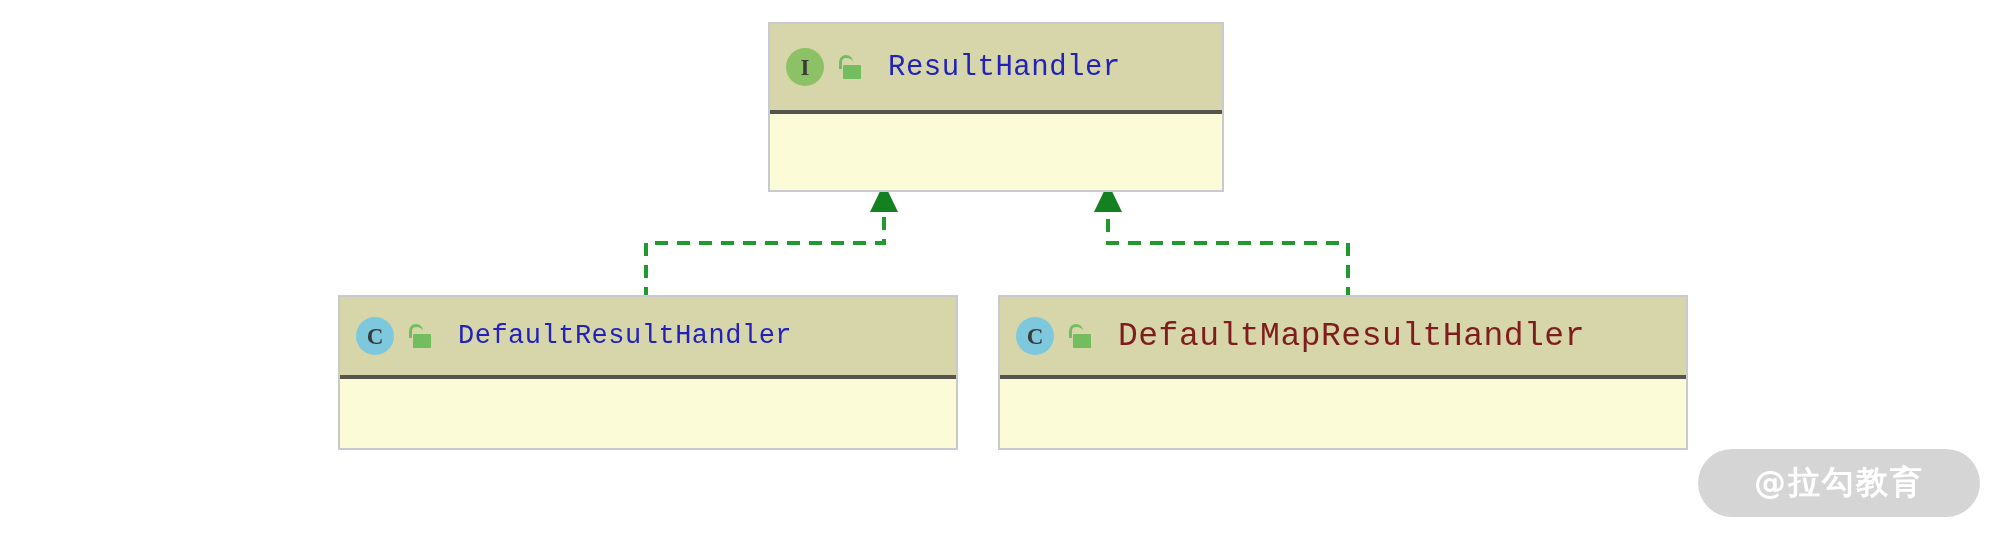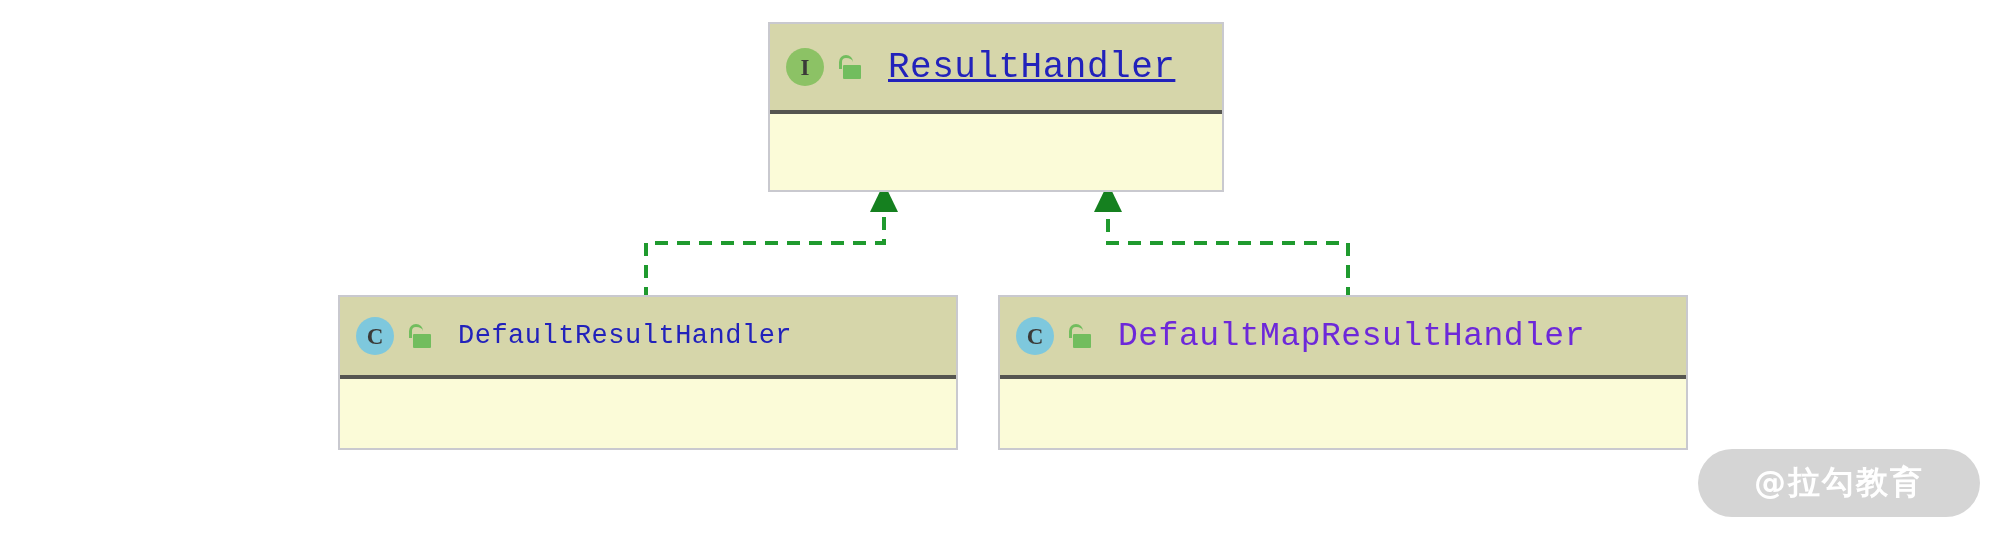--- a/index.html
+++ b/index.html
@@ -125,21 +125,21 @@
     </g>
   </svg>
 
   <div class="uml-box" style="left:768px; top:22px; width:456px; height:170px;">
     <div class="uml-header" style="height:90px; padding-left:16px;">
       <div class="badge badge-interface" style="width:38px; height:38px; font-size:23px;">I</div>
       <div class="lock" style="width:26px; height:30px; margin-left:12px;">
         <span class="lock-shackle" style="left:3px; top:3px; width:11px; height:11px;"></span>
         <span class="lock-body" style="left:7px; top:13px; width:18px; height:14px;"></span>
       </div>
-      <div class="uml-title" style="margin-left:26px; font-size:36px; color:#2222bb;text-decoration:underline;">ResultHandler</div>
+      <div class="uml-title" style="margin-left:26px; font-size:29px; color:#2222bb;">ResultHandler</div>
     </div>
     <div class="uml-body"></div>
   </div>
 
   <div class="uml-box" style="left:338px; top:295px; width:620px; height:155px;">
     <div class="uml-header" style="height:82px; padding-left:16px;">
       <div class="badge badge-class" style="width:38px; height:38px; font-size:23px;">C</div>
       <div class="lock" style="width:26px; height:30px; margin-left:12px;">
         <span class="lock-shackle" style="left:3px; top:3px; width:11px; height:11px;"></span>
         <span class="lock-body" style="left:7px; top:13px; width:18px; height:14px;"></span>
@@ -149,20 +149,20 @@
     <div class="uml-body"></div>
   </div>
 
   <div class="uml-box" style="left:998px; top:295px; width:690px; height:155px;">
     <div class="uml-header" style="height:82px; padding-left:16px;">
       <div class="badge badge-class" style="width:38px; height:38px; font-size:23px;">C</div>
       <div class="lock" style="width:26px; height:30px; margin-left:12px;">
         <span class="lock-shackle" style="left:3px; top:3px; width:11px; height:11px;"></span>
         <span class="lock-body" style="left:7px; top:13px; width:18px; height:14px;"></span>
       </div>
-      <div class="uml-title" style="margin-left:26px; font-size:33px; color:#6d28d9;">DefaultMapResultHandler</div>
+      <div class="uml-title" style="margin-left:26px; font-size:33px; color:#7f1d1d;">DefaultMapResultHandler</div>
     </div>
     <div class="uml-body"></div>
   </div>
 
   <div class="watermark" style="left:1698px; top:449px; width:282px; height:68px; font-size:32px;">@拉勾教育</div>
 
 </div>
 
 </body></html>

